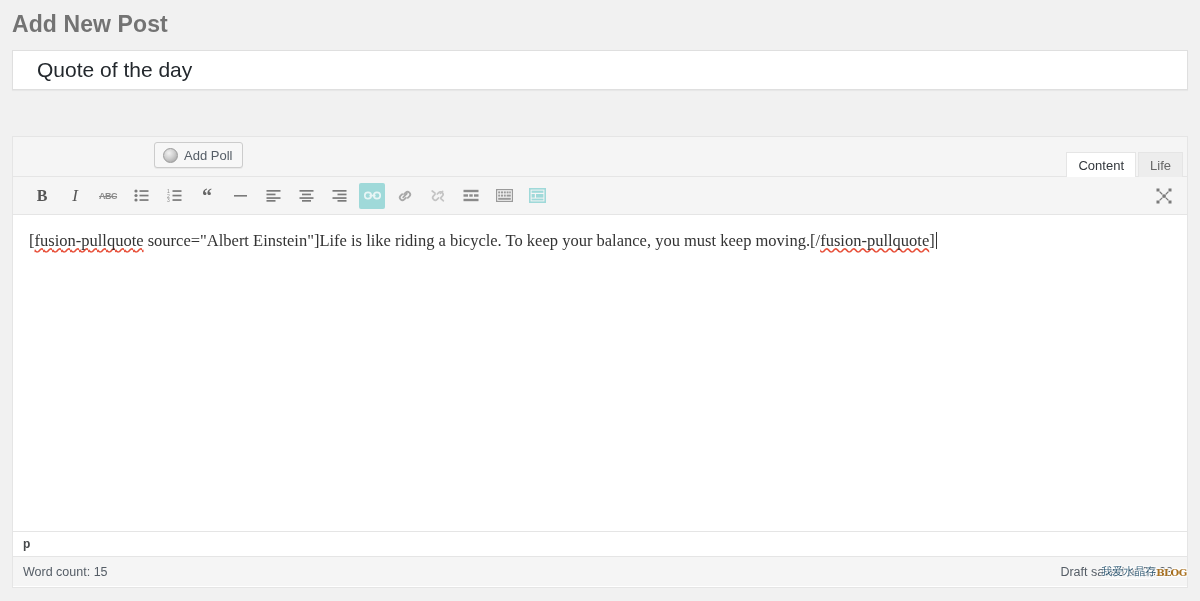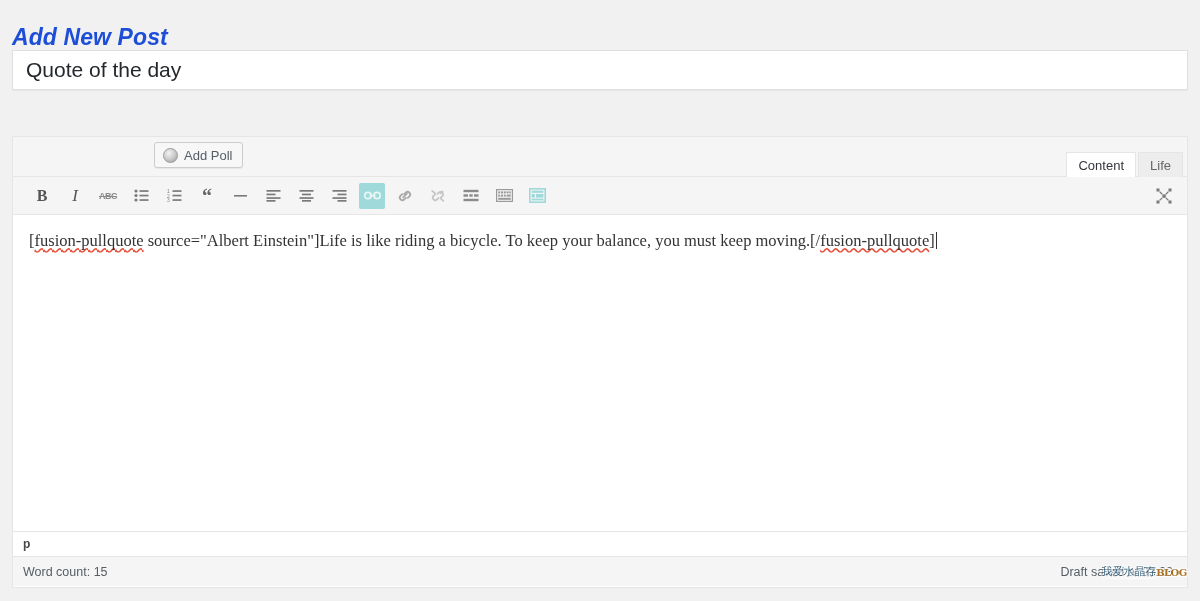--- a/index.html
+++ b/index.html
@@ -19,27 +19,26 @@
     position: relative;
     width: 1200px;
     height: 601px;
     box-sizing: border-box;
   }
 
   
   .page-title {
     position: absolute;
     left: 12px;
-    top: 22px;
+    top: 9px;
     font-size: 23px;
     font-weight: 600;
-    color: #1d4ed8;
+    color: #737373;
     letter-spacing: 0.1px;
     line-height: 30px;
-    font-style: italic;
   }
 
   
   .title-field-wrap {
     position: absolute;
     left: 12px;
     top: 50px;
     width: 1176px;
     height: 40px;
     background: #ffffff;
@@ -47,21 +46,21 @@
     box-sizing: border-box;
     box-shadow: 0 1px 1px rgba(0,0,0,0.04);
   }
   .title-field {
     width: 100%;
     height: 100%;
     border: 0;
     outline: none;
     background: transparent;
     box-sizing: border-box;
-    padding: 0 13px;
+    padding: 0 24px;
     font-family: "Liberation Sans", sans-serif;
     font-size: 21px;
     font-weight: 400;
     color: #23282d;
     line-height: 38px;
   }
 
   
   .editor-wrap {
     position: absolute;

